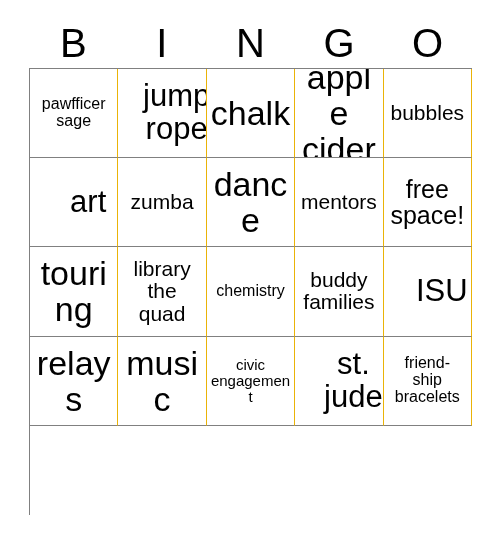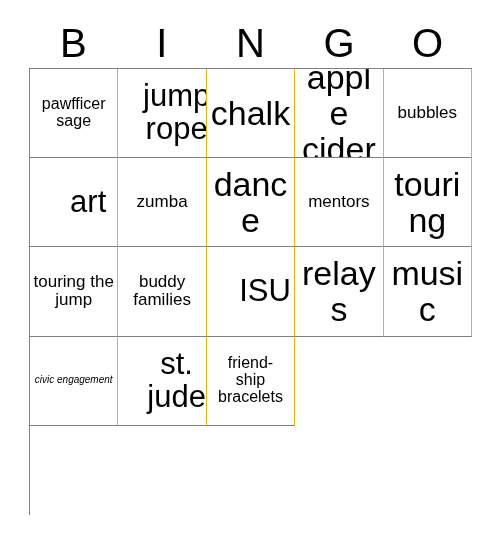--- a/index.html
+++ b/index.html
@@ -80,23 +80,23 @@
     width: 100%;
     line-height: 1.06;
     word-wrap: break-word;
     white-space: pre-line;
   }
 
   
   .fs-xxl .cell-text { font-size: 31px; margin-left: 29px; }
   .fs-xl  .cell-text { font-size: 34px; }
   .fs-lg  .cell-text { font-size: 25px; }
-  .fs-md  .cell-text { font-size: 17px; }
+  .fs-md  .cell-text { font-size: 21px; }
   .fs-sm  .cell-text { font-size: 16px; }
-  .fs-xxs .cell-text { font-size: 10px; font-style: italic; }
+  .fs-xxs .cell-text { font-size: 15px; }
 </style>
 </head>
 <body>
 
 <div class="card">
 
   <div class="header-row">
       <div class="header-cell">B</div>
       <div class="header-cell">I</div>
       <div class="header-cell">N</div>
@@ -125,25 +125,31 @@
       </div>
       <div class="cell fs-md">
         <span class="cell-text">zumba</span>
       </div>
       <div class="cell fs-xl">
         <span class="cell-text">dance</span>
       </div>
       <div class="cell fs-md">
         <span class="cell-text">mentors</span>
       </div>
+      <div class="cell fs-lg">
+        <span class="cell-text">free space!</span>
+      </div>
       <div class="cell fs-xl">
         <span class="cell-text">touring</span>
       </div>
       <div class="cell fs-md">
-        <span class="cell-text">touring the jump</span>
+        <span class="cell-text">library the quad</span>
+      </div>
+      <div class="cell fs-sm">
+        <span class="cell-text">chemistry</span>
       </div>
       <div class="cell fs-md">
         <span class="cell-text">buddy families</span>
       </div>
       <div class="cell fs-xxl">
         <span class="cell-text">ISU</span>
       </div>
       <div class="cell fs-xl">
         <span class="cell-text">relays</span>
       </div>

